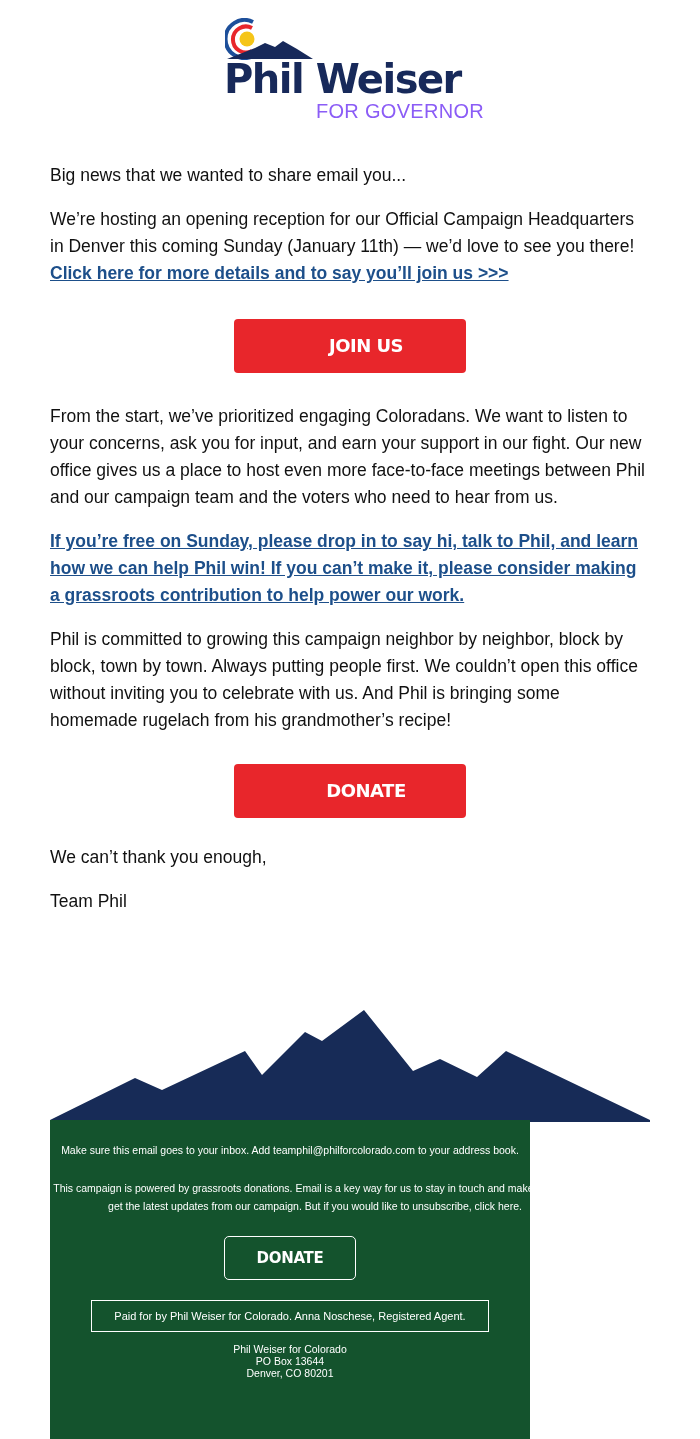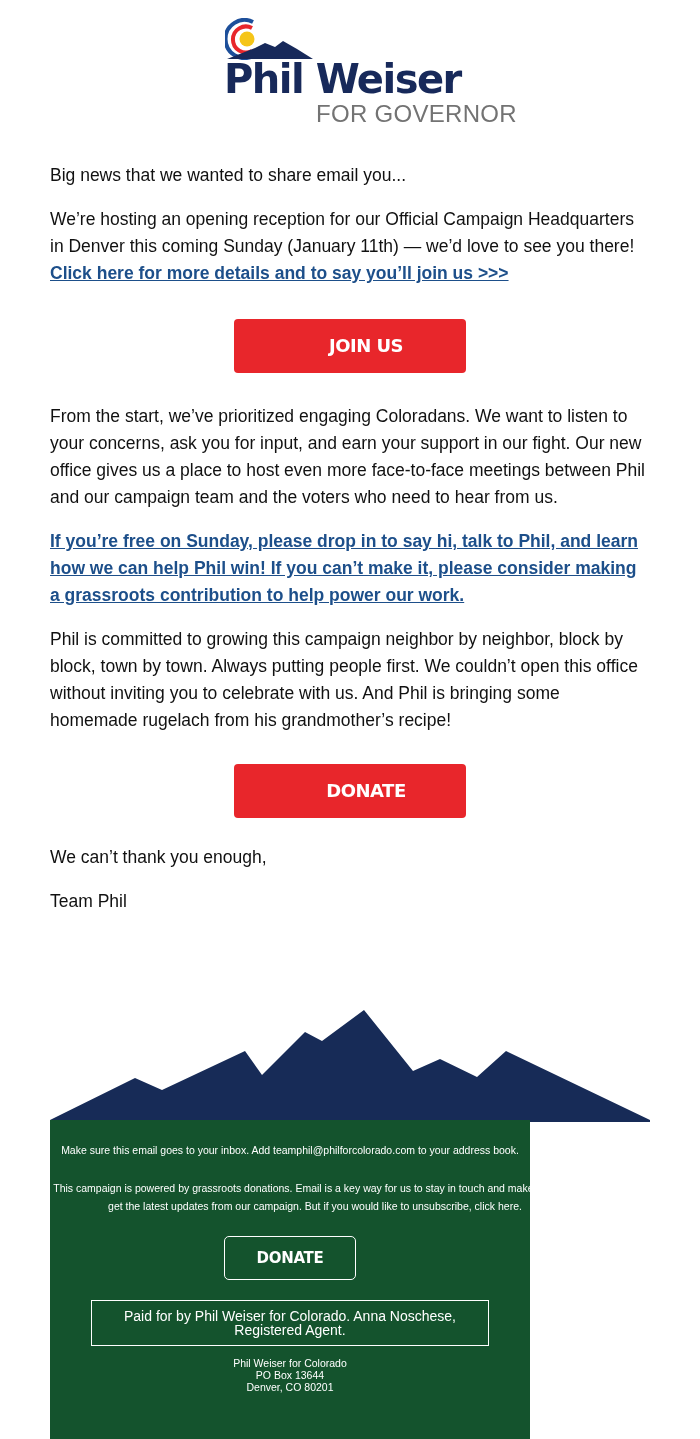--- a/index.html
+++ b/index.html
@@ -1,34 +1,34 @@
 <!DOCTYPE html>
 <html><head>
 <meta charset="utf-8">
 <style>
   html, body { margin: 0; padding: 0; background: #ffffff; }
   body { width: 700px; height: 1439px; overflow: hidden; font-family: "Liberation Sans", sans-serif; color: #111111; }
   .container { width: 600px; margin: 0 auto; position: relative; }
   .logo { height: 135px; position: relative; }
   .logo svg { position: absolute; left: 175px; top: 18px; }
   .logo-name { position: absolute; left: 174px; top: 56px; font-family: "DejaVu Sans", sans-serif; font-weight: bold; font-size: 40px; letter-spacing: -1.5px; color: #17295a; white-space: nowrap; }
-  .logo-sub { position: absolute; left: 266px; top: 100px; font-family: "Liberation Sans", sans-serif; font-size: 24px; color: #737373; letter-spacing: 0.3px; white-space: nowrap; }
+  .logo-sub { position: absolute; left: 266px; top: 100px; font-family: "Liberation Sans", sans-serif; font-size: 20px; color: #8b5cf6; letter-spacing: 0.3px; white-space: nowrap; }
   p { margin: 0; font-size: 17.5px; line-height: 27px; }
   .p1 { padding-top: 27px; }
   .gap { margin-top: 17px; }
   a.link { color: #1d4f8a; font-weight: bold; text-decoration: underline; }
   .btn-wrap { text-align: center; margin: 32px 0 30px; }
   .btn-red { display: inline-block; width: 200px; height: 54px; line-height: 54px; background: #e8262b; color: #ffffff; font-family: "DejaVu Sans", sans-serif; font-weight: bold; font-size: 18px; border-radius: 4px; letter-spacing: -0.5px; text-decoration: none; padding-left: 32px; }
   .mountain { display: block; position: absolute; left: 0; top: 1000px; }
   .footer { position: absolute; left: 50px; top: 1120px; width: 480px; height: 319px; background: #14532d; color: #ffffff; text-align: center; font-size: 10.5px; }
   .footer .f1 { margin-top: 23px; font-size: 10.5px; line-height: 14px; }
   .footer .f2 { margin: 22px auto 0; width: 530px; font-size: 10.5px; line-height: 18px; }
   .footer .f2 b { font-weight: normal; }
   .btn-outline { display: inline-block; margin-top: 21px; width: 130px; height: 42px; line-height: 42px; border: 1px solid #ffffff; border-radius: 5px; color: #ffffff; font-family: "DejaVu Sans", sans-serif; font-weight: bold; font-size: 15px; letter-spacing: -0.3px; }
-  .paid { margin: 20px auto 0; width: 386px; border: 1px solid #ffffff; padding: 8px 5px; font-size: 14px; line-height: 14px; }
+  .paid { margin: 20px auto 0; width: 386px; border: 1px solid #ffffff; padding: 8px 5px; font-size: 11px; line-height: 14px; }
   .addr { margin-top: 11px; font-size: 10.5px; line-height: 12px; }
 </style>
 </head>
 <body>
 
 <div class="container">
 
   <div class="logo">
     <svg width="90" height="42" viewBox="0 0 90 42">
       <path d="M28 4 A19 19 0 1 0 28 38" fill="none" stroke="#1d4f9a" stroke-width="4"></path>

